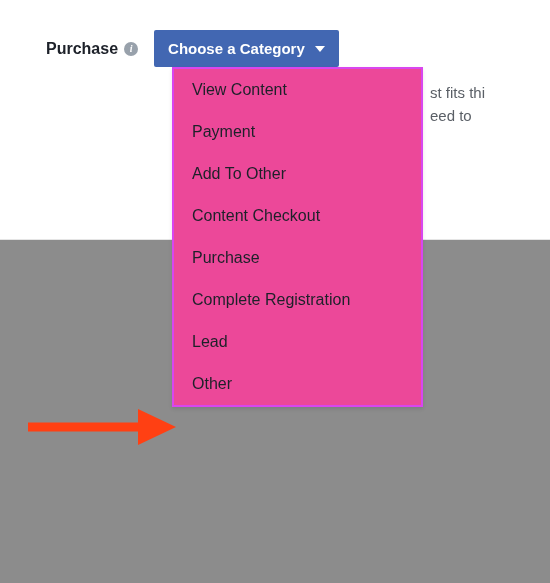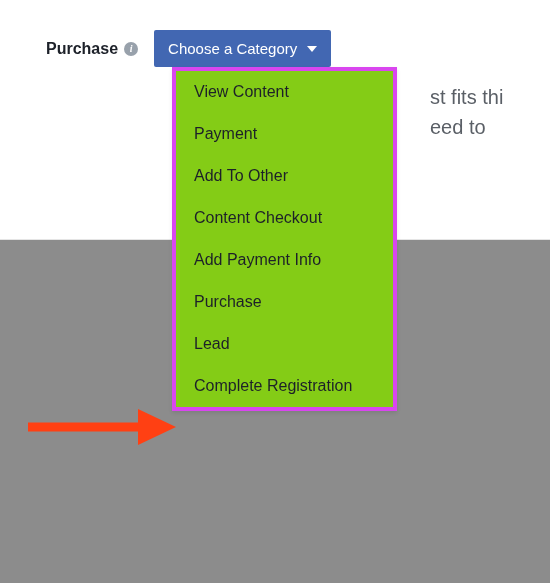--- a/index.html
+++ b/index.html
@@ -45,57 +45,57 @@
     font-weight: bold;
     display: inline-flex;
     align-items: center;
     justify-content: center;
     margin-right: 10px;
   }
   .select-btn {
     background: #4267b2;
     color: #fff;
     font-size: 15px;
-    font-weight: normal;
+    font-weight: bold;
     border: none;
     padding: 10px 14px;
     display: flex;
     align-items: center;
     gap: 10px;
     cursor: pointer;
     border-radius: 2px;
   }
   .caret {
     width: 0;
     height: 0;
     border-left: 5px solid transparent;
     border-right: 5px solid transparent;
     border-top: 6px solid #fff;
   }
   .dropdown {
     position: absolute;
     top: 67px;
     left: 172px;
-    width: 225px;
-    background: #84cc16;
-    border: 4px solid #d946ef;
+    width: 251px;
+    background: #ec4899;
+    border: 2px solid #d946ef;
     box-shadow: 0 2px 4px rgba(0,0,0,.1);
     z-index: 10;
   }
   .dropdown-item {
     padding: 12px 18px;
     font-size: 16px;
     color: #1d2129;
     cursor: pointer;
   }
   .hint {
     position: absolute;
     top: 82px;
     left: 430px;
-    font-size: 20px;
+    font-size: 15px;
     color: #5a5f66;
     line-height: 1.5;
     white-space: pre;
   }
   .arrow {
     position: absolute;
     top: 407px;
     left: 26px;
     width: 150px;
     height: 40px;
@@ -118,22 +118,22 @@
 </div>
 
 <div class="hint"><span>st fits thi</span>
 <span>eed to</span></div>
 
 <div class="dropdown">
   <div class="dropdown-item">View Content</div>
   <div class="dropdown-item">Payment</div>
   <div class="dropdown-item">Add To Other</div>
   <div class="dropdown-item">Content Checkout</div>
-  <div class="dropdown-item">Add Payment Info</div>
   <div class="dropdown-item">Purchase</div>
+  <div class="dropdown-item">Complete Registration</div>
   <div class="dropdown-item">Lead</div>
-  <div class="dropdown-item">Complete Registration</div>
+  <div class="dropdown-item">Other</div>
 </div>
 
 <svg class="arrow" viewBox="0 0 150 40">
   <line x1="2" y1="20" x2="118" y2="20" stroke="#ff4013" stroke-width="9"></line>
   <polygon points="112,2 150,20 112,38" fill="#ff4013"></polygon>
 </svg>
 
 </body></html>

